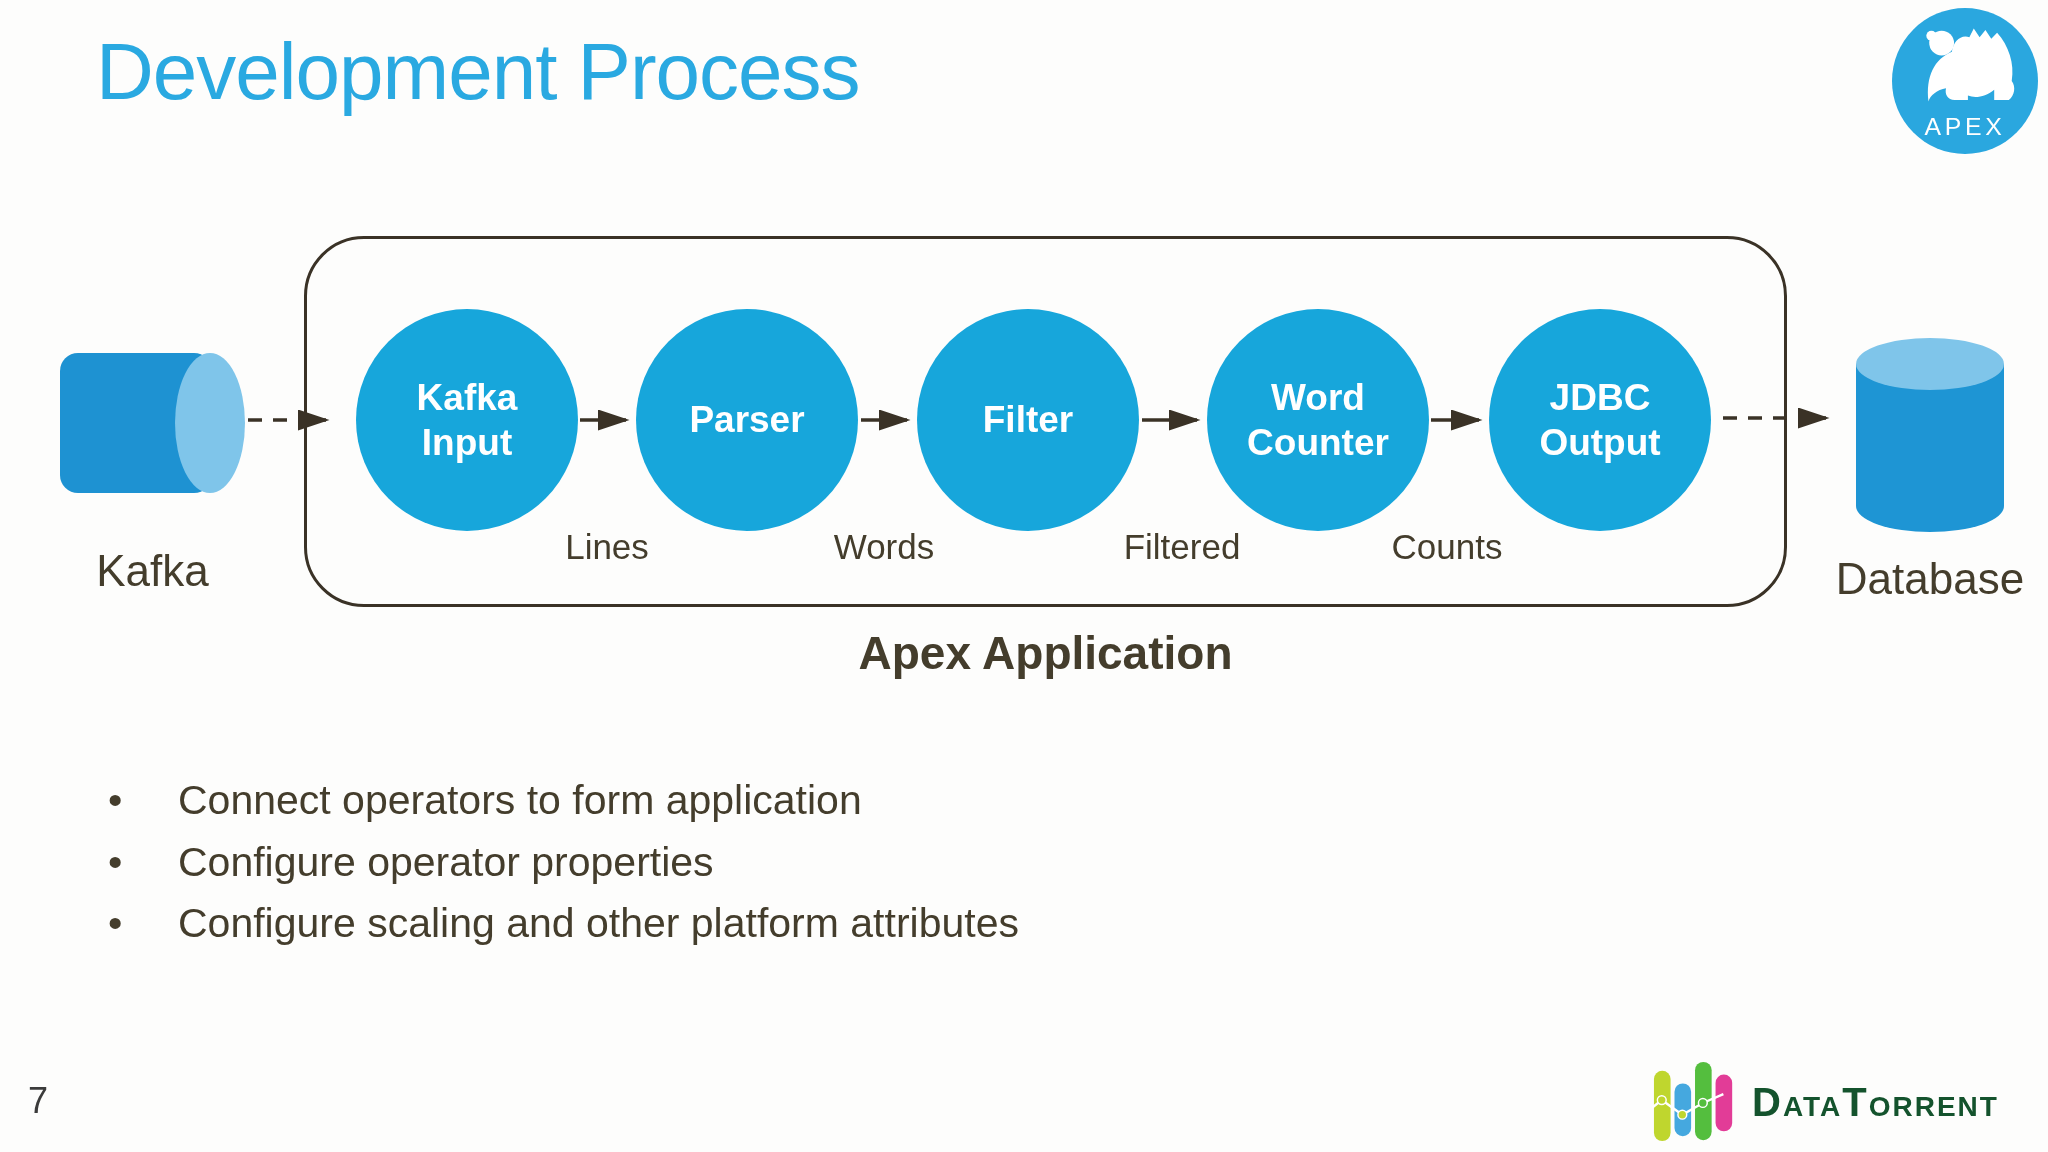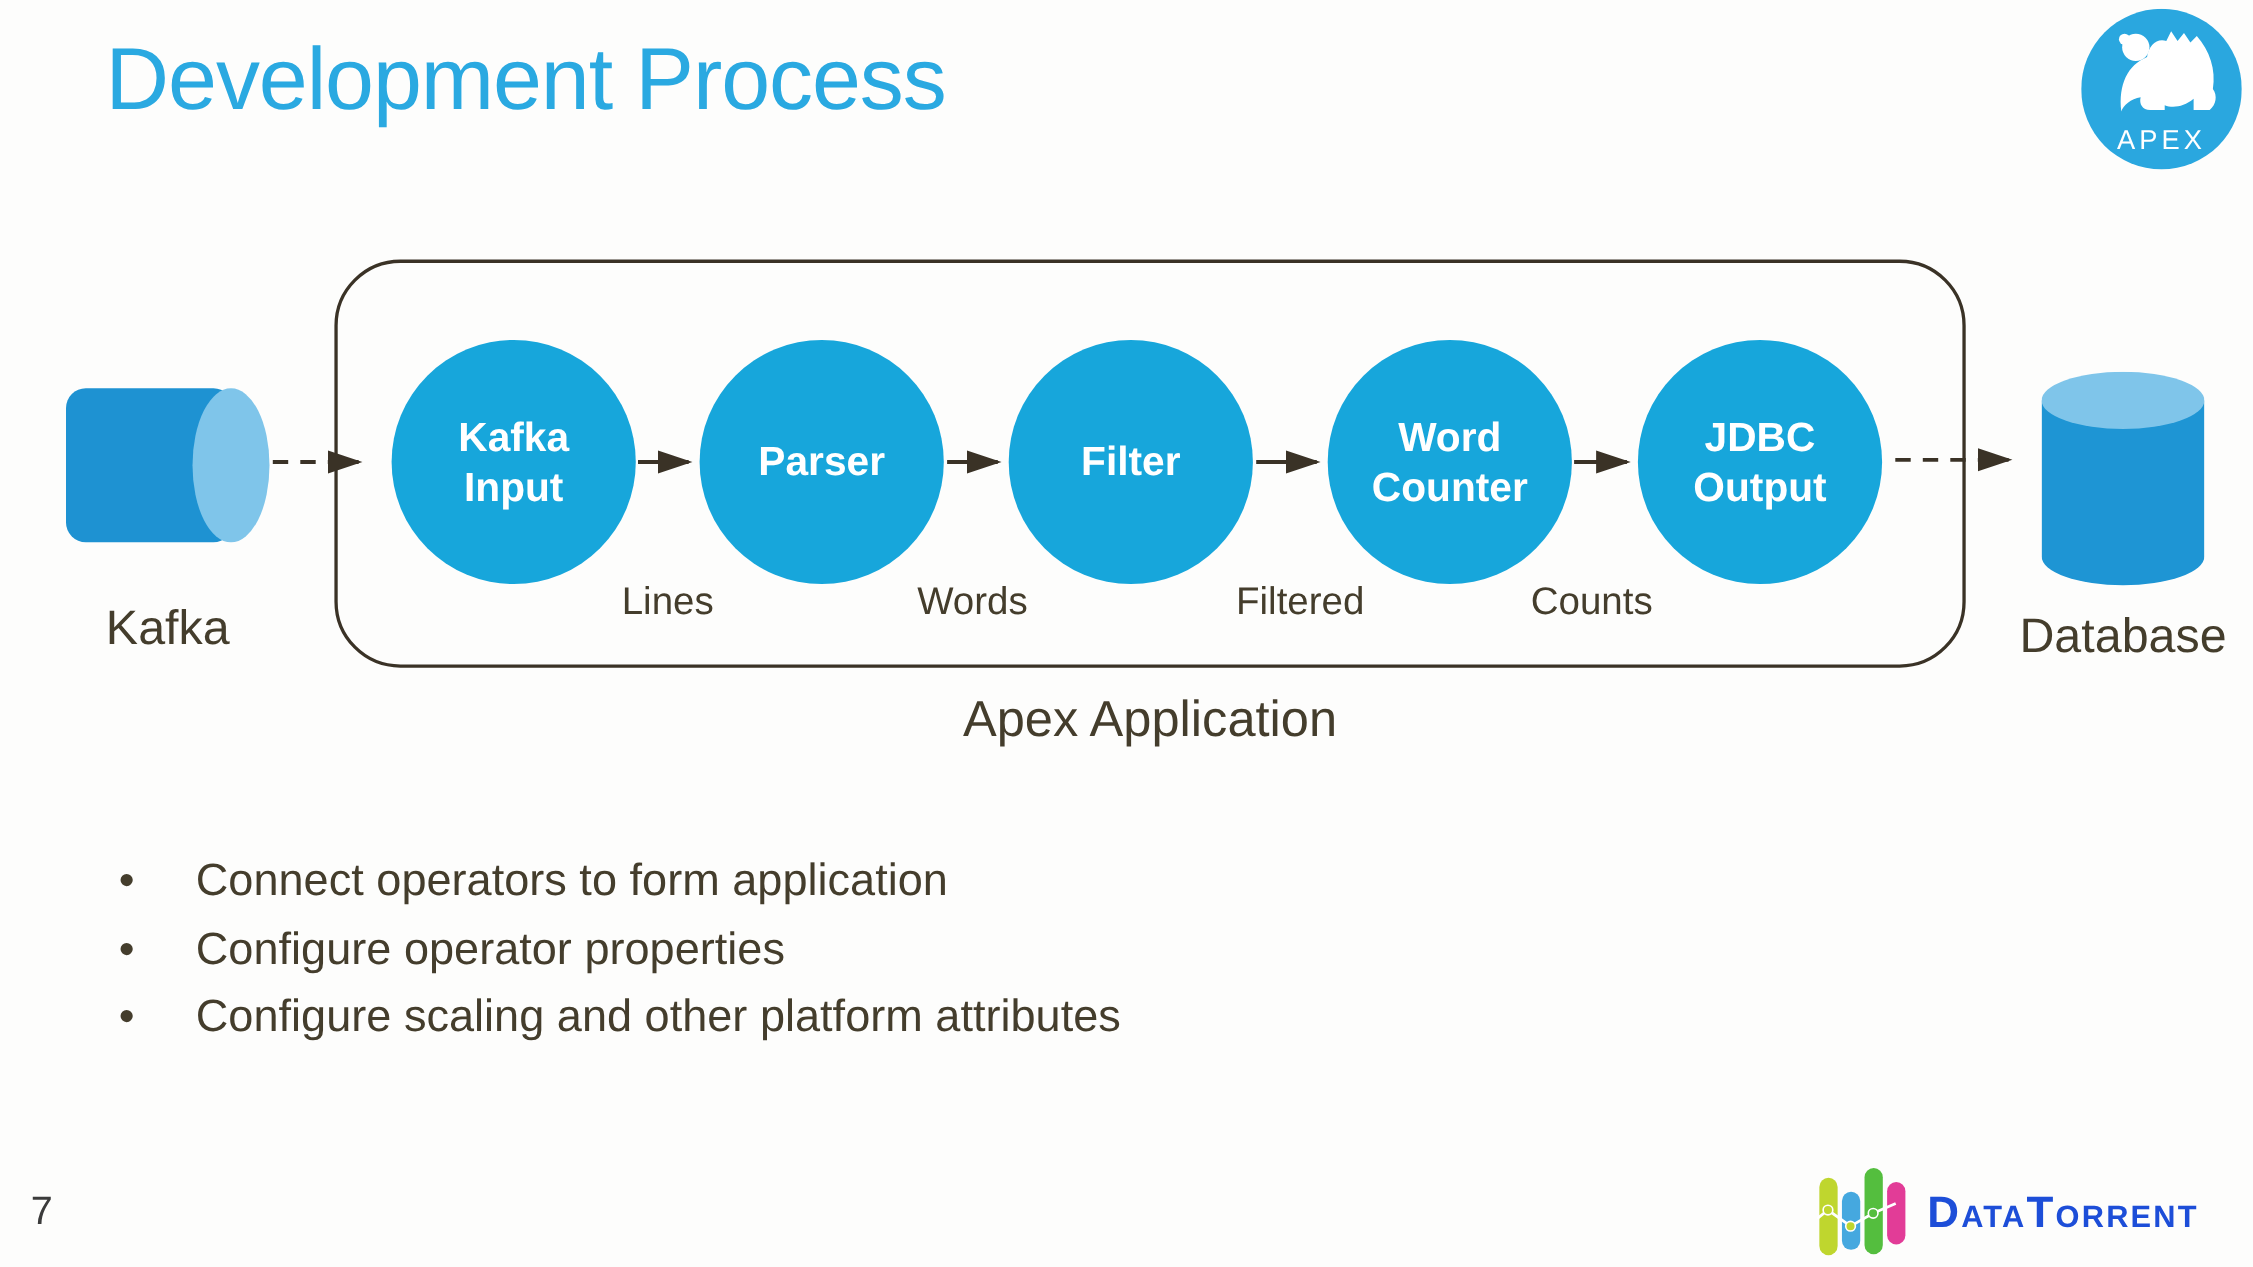--- a/index.html
+++ b/index.html
@@ -3,21 +3,21 @@
 <meta charset="utf-8">
 <style>
   html,body{margin:0;padding:0;}
   body{width:2048px;height:1152px;background:#fff;font-family:"Liberation Sans",sans-serif;}
   .slide{position:relative;width:2048px;height:1152px;background:#FDFDFC;overflow:hidden;}
 
   .title{position:absolute;left:84px;top:14px;font-size:80px;font-weight:400;color:#2AA9E1;letter-spacing:-1px;margin:12px;}
 
   
   .app-box{position:absolute;left:304px;top:236px;width:1483px;height:371px;border:3px solid #3A3226;border-radius:60px;box-sizing:border-box;}
-  .app-label{position:absolute;left:304px;top:626px;width:1483px;text-align:center;font-size:46px;color:#443D2C;}
+  .app-label{position:absolute;left:304px;top:626px;width:1483px;text-align:center;font-size:46px;color:#443D2C;font-weight:bold;}
 
   .node{position:absolute;top:309px;width:222px;height:222px;border-radius:50%;background:#17A6DB;color:#fff;
         display:flex;align-items:center;justify-content:center;text-align:center;
         font-size:37px;font-weight:bold;line-height:1.22;white-space:pre-line;}
   .n0{left:356px}.n1{left:636px}.n2{left:917px}.n3{left:1207px}.n4{left:1489px}
 
   .edge-label{position:absolute;top:527px;transform:translateX(-50%);font-size:35px;color:#443D2C;white-space:nowrap;}
   .e0{left:607px}.e1{left:884px}.e2{left:1182px}.e3{left:1447px}
 
   .cyl{position:absolute;}
@@ -33,21 +33,21 @@
   .bullets li{position:relative;padding-left:70px;font-size:41px;line-height:61.5px;color:#443D2C;}
   .bullets li::before{content:"\2022";position:absolute;left:0;top:0;color:#443D2C;}
 
   .page-num{position:absolute;left:28px;top:1080px;font-size:36px;color:#3b3b3b;}
 
   .apex-logo{position:absolute;left:1892px;top:8px;width:146px;height:146px;}
   .apex-logo svg{width:146px;height:146px;display:block;}
 
   .dt-logo{position:absolute;left:1652px;top:1056px;display:flex;align-items:center;gap:12px;}
   .dt-logo svg{display:block;}
-  .dt-word{font-size:40px;font-weight:700;font-variant:small-caps;letter-spacing:2px;color:#1d4ed8;}
+  .dt-word{font-size:40px;font-weight:700;font-variant:small-caps;letter-spacing:2px;color:#14532d;}
 </style>
 </head>
 <body>
 
 <div class="slide">
 
   <h1 class="title">Development Process</h1>
 
   <div class="apex-logo">
     <svg viewBox="0 0 100 100">

